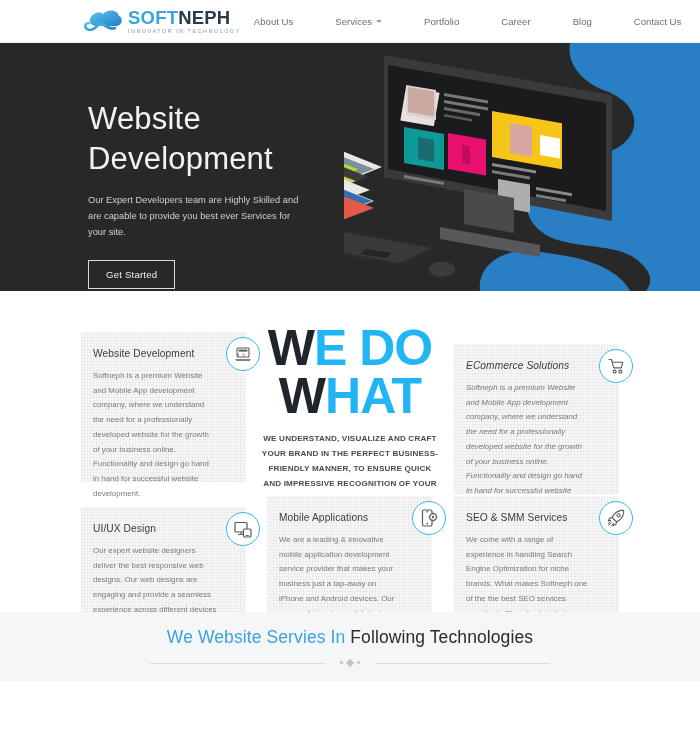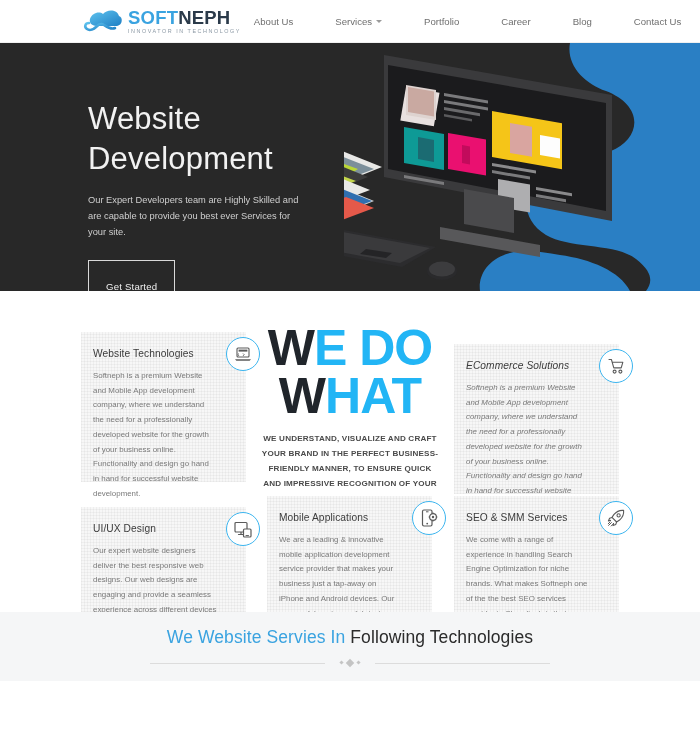--- a/index.html
+++ b/index.html
@@ -85,21 +85,21 @@
     font-size: 31px; color: #f2f2f2; font-weight: normal;
     line-height: 1.28; letter-spacing: .2px;
   }
   .hero-sub {
     margin-top: 15px; font-size: 9.3px; color: #cfcfcf;
     line-height: 1.72; width: 212px;
   }
   .btn-started {
     margin-top: 19px; display: inline-block;
     border: 1px solid #d9d9d9; color: #f0f0f0;
-    font-size: 9.6px; padding: 20px 17px;
+    font-size: 9.6px; padding: 8px 17px;
     background: transparent; cursor: pointer;
     letter-spacing: .2px;
   }
   .hero-art {
     position: absolute; right: 6px; top: 8px; z-index: 2;
     width: 350px; height: 240px;
   }
 
   
   .services {
@@ -329,21 +329,21 @@
         <div class="ww-line">
           <span class="ww-dark">W</span><span class="ww-blue">E DO</span>
         </div>
         <div class="ww-line">
           <span class="ww-dark">W</span><span class="ww-blue">HAT</span>
         </div>
         <p class="ww-sub">WE UNDERSTAND, VISUALIZE AND CRAFT YOUR BRAND IN THE PERFECT BUSINESS-FRIENDLY MANNER, TO ENSURE QUICK AND IMPRESSIVE RECOGNITION OF YOUR BRAND.</p>
       </div>
 
       <div class="card c1">
-        <div class="card-title">Website Technologies</div>
+        <div class="card-title">Website Development</div>
         <div class="card-body">Softneph is a premium Website and Mobile App development company, where we understand the need for a professionally developed website for the growth of your business online. Functionality and design go hand in hand for successful website development.</div>
         <div class="icon-circle">
           <svg width="18" height="16" viewBox="0 0 18 16">
             <rect x="3" y="2" width="12" height="9" rx="1" fill="none" stroke="#5a5a5a" stroke-width="1.1"></rect>
             <rect x="4.6" y="3.6" width="8.8" height="2" fill="#5a5a5a"></rect>
             <path d="M5 7.5 l-1.2 1.2 1.2 1.2 M9 7.5 l1.2 1.2 -1.2 1.2" stroke="#5a5a5a" stroke-width=".9" fill="none"></path>
             <path d="M1 13.2 h16 l-1.4 1.6 H2.4 Z" fill="#5a5a5a"></path>
           </svg>
         </div>
       </div>

